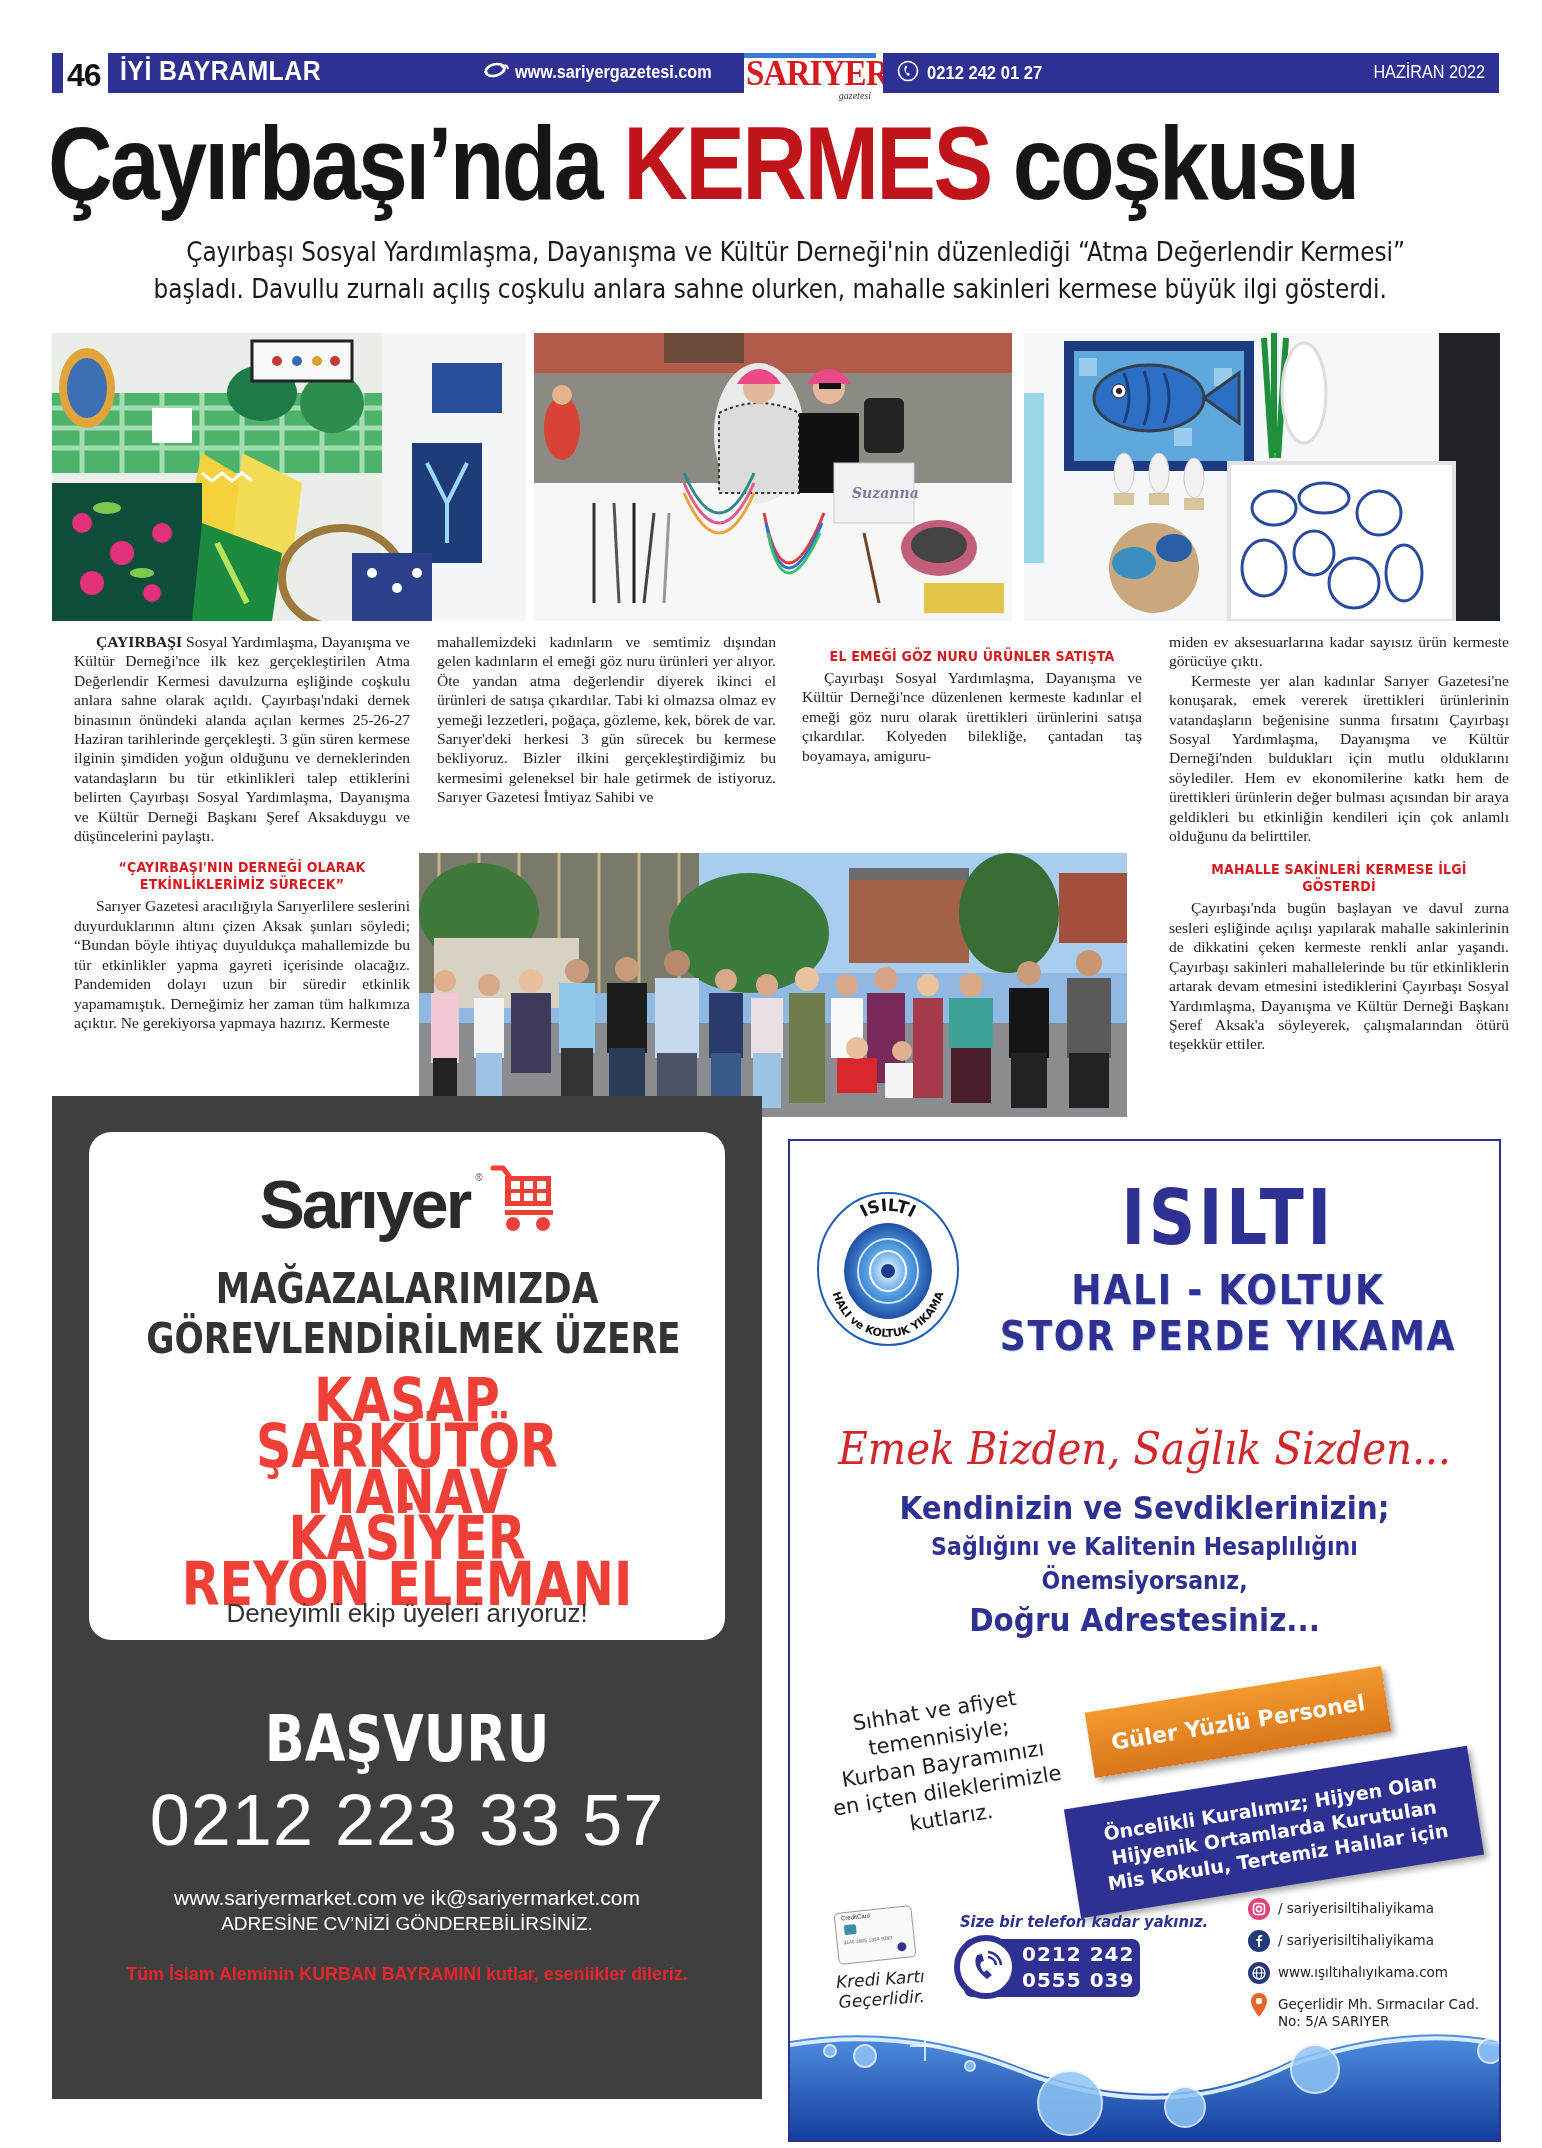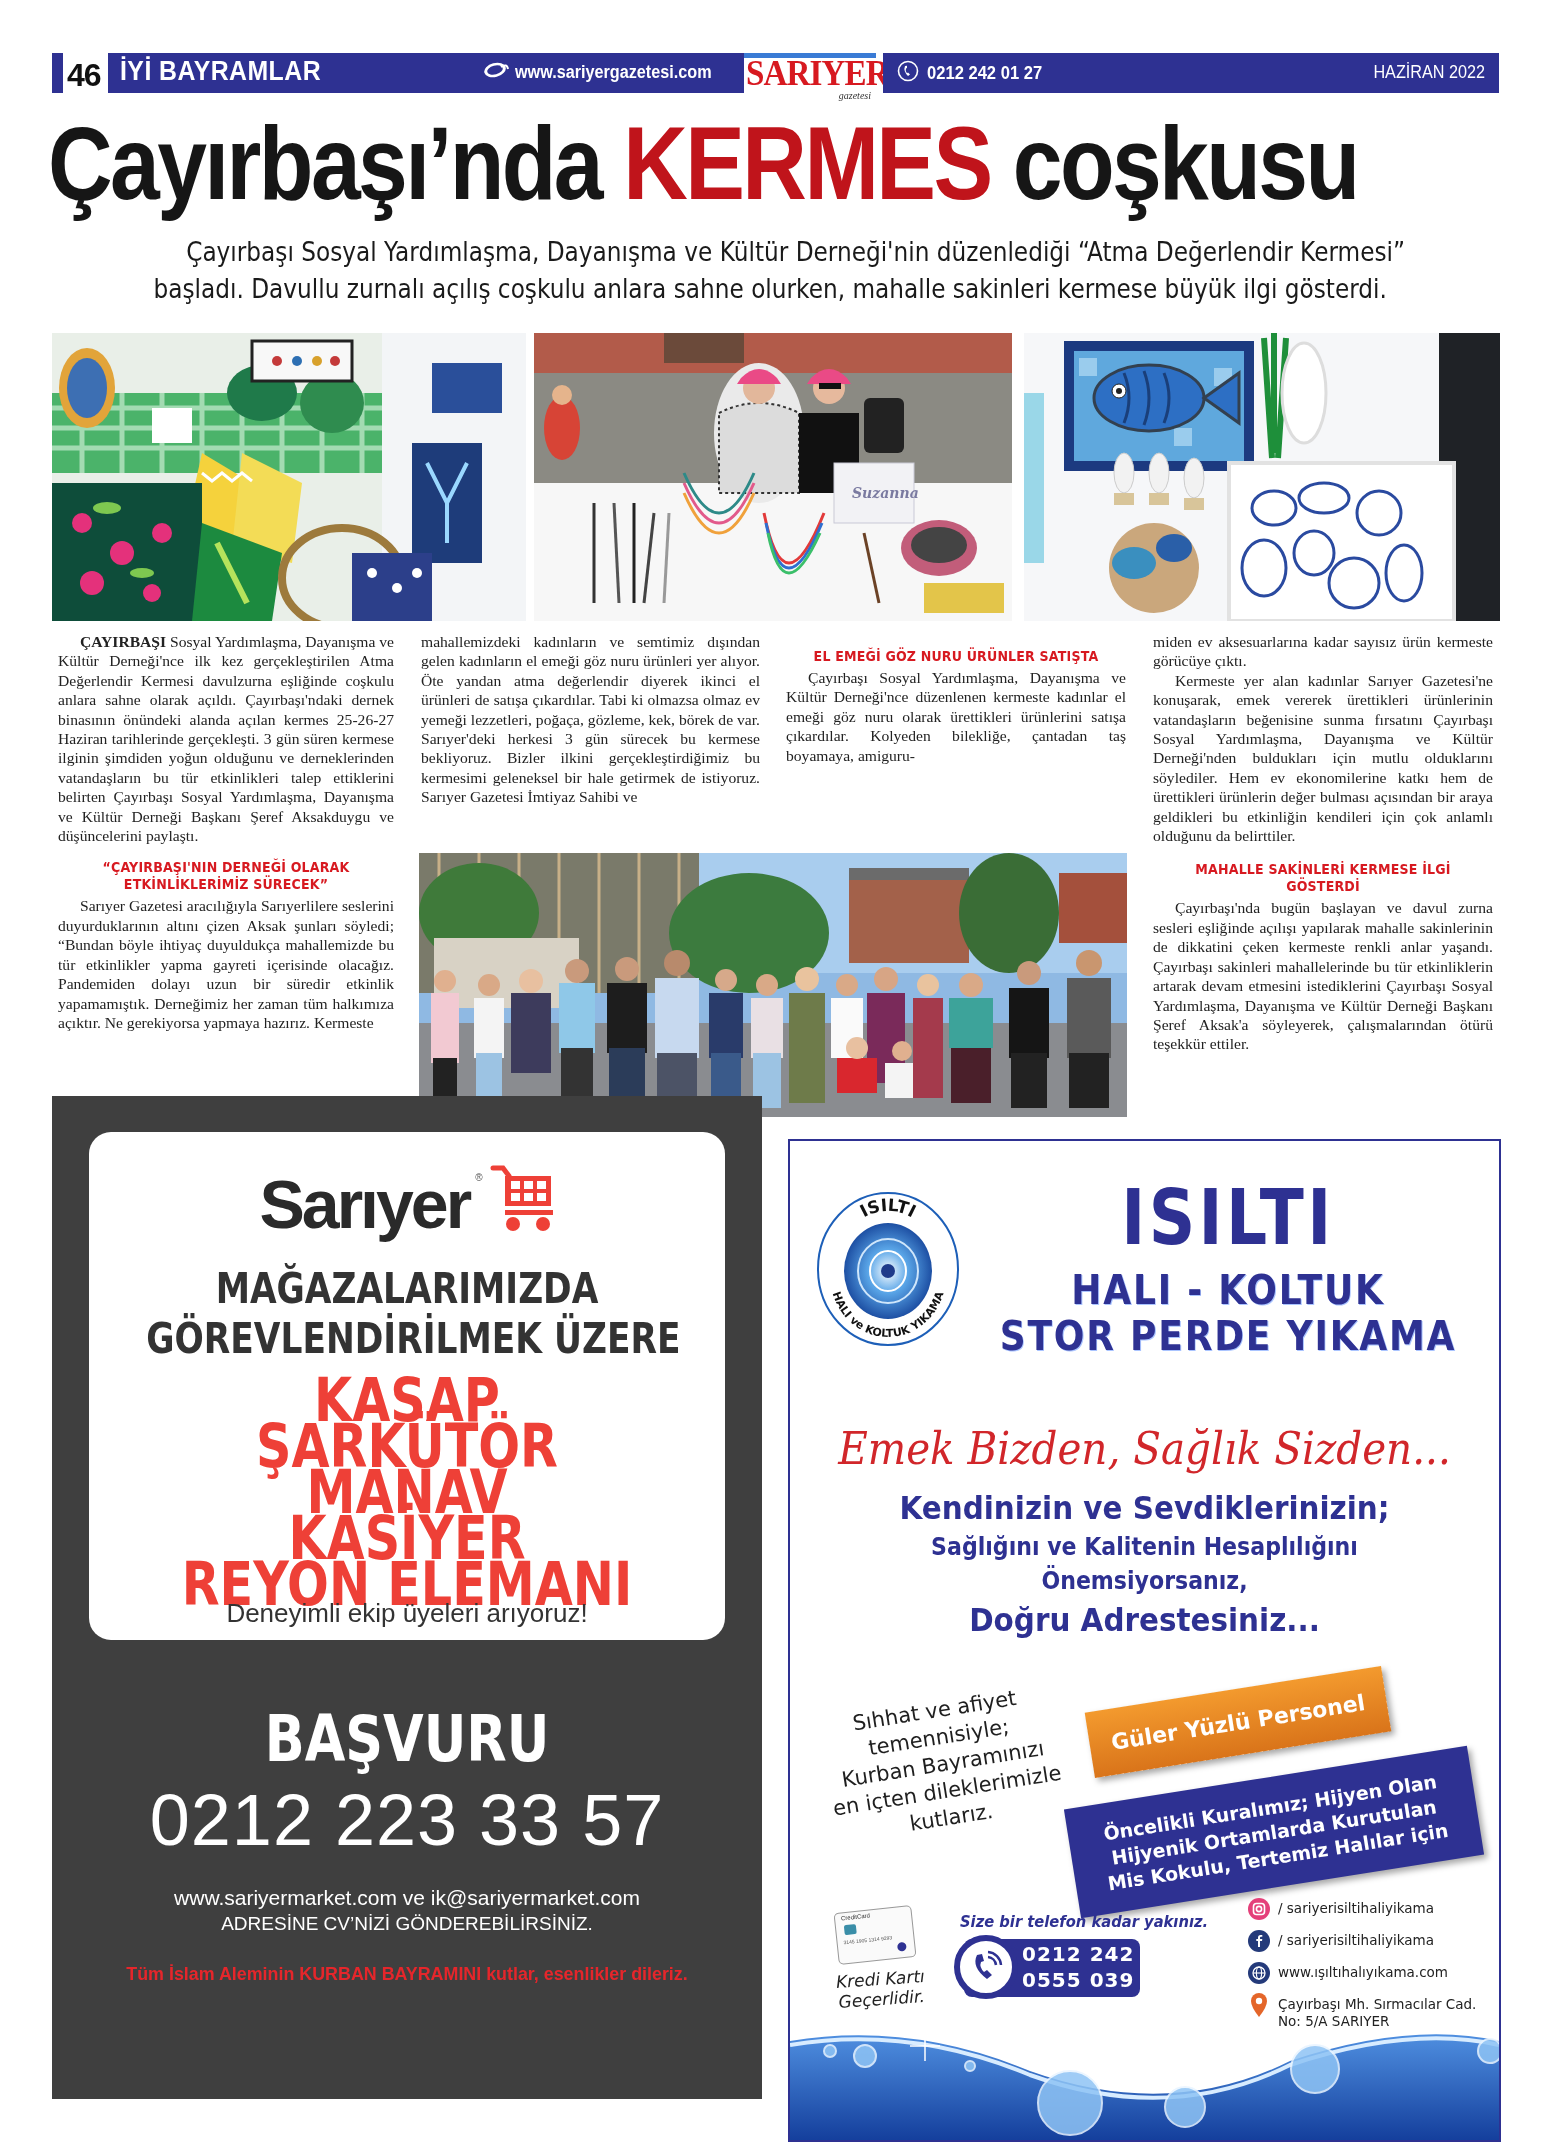--- a/index.html
+++ b/index.html
@@ -29,21 +29,21 @@
 
   .deck { position: absolute; left: 52px; top: 233px; width: 1450px; font-family: "DejaVu Sans", sans-serif; font-size: 27px; line-height: 37px; color: #1a1a1a; text-align: center; transform: scaleX(0.86); transform-origin: center top; white-space: nowrap; }
   .deck div { text-align: left; }
   .deck .l1 { padding-left: 38px; }
 
   
   .photo { position: absolute; overflow: hidden; font-weight: bold; }
   .photo svg { width: 100%; height: 100%; display: block; }
 
   
-  .col { position: absolute; font-family: "Liberation Serif", serif; font-size: 15.6px; line-height: 19.4px; color: #222; text-align: justify; hyphens: manual; }
+  .col { position: absolute; font-family: "Liberation Serif", serif; font-size: 15.6px; line-height: 19.4px; color: #222; text-align: justify; hyphens: manual; margin-left: 16px; }
   .col p { text-indent: 22px; }
   .col p.noindent { text-indent: 0; }
   .col .lead { font-weight: bold; }
   .subhead { font-family: "DejaVu Sans", sans-serif; font-weight: bold; font-size: 14px; line-height: 17px; color: #d71920; text-align: center; transform: scaleX(0.9); margin: 14px 0 3px 0; letter-spacing: 0.2px; }
 
   
   .ad-left { position: absolute; left: 52px; top: 1096px; width: 710px; height: 1003px; background: #3f3f3f; }
   .ad-left-card { position: absolute; left: 37px; top: 36px; width: 636px; height: 508px; background: #fff; border-radius: 22px; }
   .brand-row { position: absolute; left: 0; top: 30px; width: 636px; display: flex; justify-content: center; align-items: flex-end; gap: 6px; }
   .brand-name { font-family: "Liberation Sans", sans-serif; font-weight: bold; font-size: 68px; color: #2a2a2a; letter-spacing: -3px; line-height: 68px; }
@@ -519,21 +519,21 @@
       </span>
       <span class="ct">www.ışıltıhalıyıkama.com</span>
     </div>
     <div class="contact-row" style="height:40px;">
       <span class="ci" style="background:transparent;">
         <svg width="20" height="26" viewBox="0 0 20 26">
             <path d="M10 1 a8 8 0 0 1 8 8 q0 6 -8 16 q-8 -10 -8 -16 a8 8 0 0 1 8 -8z" fill="#e4662a"></path>
             <circle cx="10" cy="9" r="3.2" fill="#fff"></circle>
           </svg>
       </span>
-      <span class="ct"><span>Çayırbaşı Mh. Sırmacılar Cad.</span><br><span>No: 5/A SARIYER</span></span>
+      <span class="ct"><span>Geçerlidir Mh. Sırmacılar Cad.</span><br><span>No: 5/A SARIYER</span></span>
     </div>
   </div>
 
   <div class="water">
     <svg viewBox="0 0 709 123" preserveAspectRatio="none" width="709" height="123">
       <defs>
         <linearGradient id="wv" x1="0" y1="0" x2="0" y2="1">
             <stop offset="0%" stop-color="#4f8fe0"></stop>
             <stop offset="100%" stop-color="#123c9a"></stop>
           </linearGradient>

